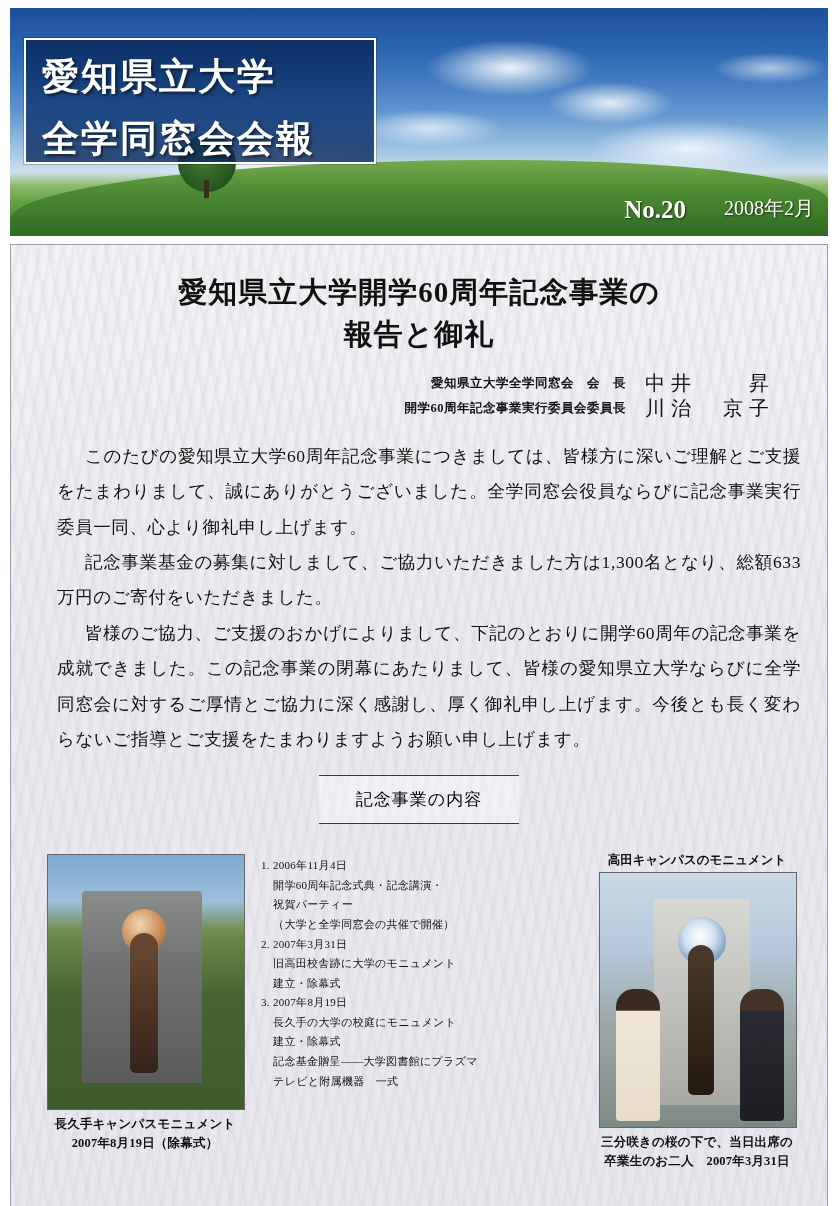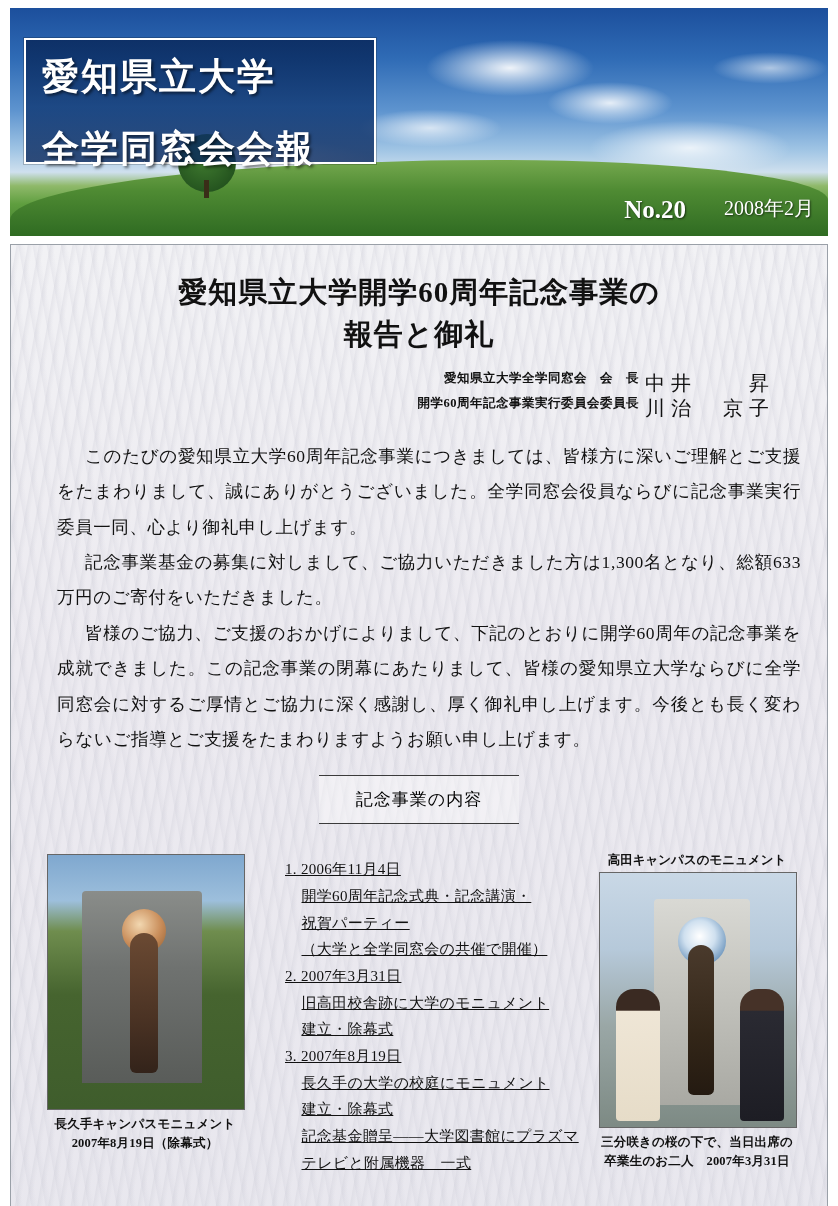--- a/index.html
+++ b/index.html
@@ -80,21 +80,21 @@
     color: #ffffff;
     font-family: "DejaVu Sans", sans-serif;
     font-weight: bold;
     font-size: 37px;
     letter-spacing: 2px;
     text-align: left;
     margin-left: 16px;
     text-shadow: 2px 2px 3px rgba(0,0,0,0.55);
   }
   .title-plate .line1 { margin-top: 12px; }
-  .title-plate .line2 { margin-top: 22px; }
+  .title-plate .line2 { margin-top: 12px; }
 
   .issue-no {
     position: absolute;
     right: 142px;
     bottom: 12px;
     color: #ffffff;
     font-family: "Liberation Serif", serif;
     font-size: 25px;
     font-weight: bold;
     text-shadow: 1px 1px 2px rgba(0,0,0,0.6);
@@ -138,22 +138,22 @@
 
   .signers {
     margin-top: 16px;
     text-align: right;
     padding-right: 26px;
     line-height: 1.25;
   }
   .signer-row {
     display: flex;
     justify-content: flex-end;
-    align-items: flex-start;
-    gap: 6px;
+    align-items: center;
+    gap: 19px;
   }
   .signer-org {
     font-size: 12.5px;
     font-weight: bold;
     color: #111;
     letter-spacing: 0.5px;
   }
   .signer-name {
     font-size: 20px;
     font-weight: normal;
@@ -285,28 +285,27 @@
     right: 0;
     width: 196px;
     text-align: center;
     font-size: 12.5px;
     font-weight: bold;
     color: #111;
   }
 
   .event-list {
     position: absolute;
-    left: 248px;
+    left: 224px;
     top: 24px;
     width: 346px;
-    font-size: 15px;
+    font-size: 11px;
     line-height: 1.78;
     color: #111;
     letter-spacing: 0.3px;
-    text-decoration: underline;
   }
   .event-item { margin-bottom: 0; }
   .event-item .head { display: block; }
   .event-item .sub { display: block; padding-left: 1.1em; }
 
   .footnote {
     position: absolute;
     left: 140px;
     bottom: 14px;
     width: 560px;

